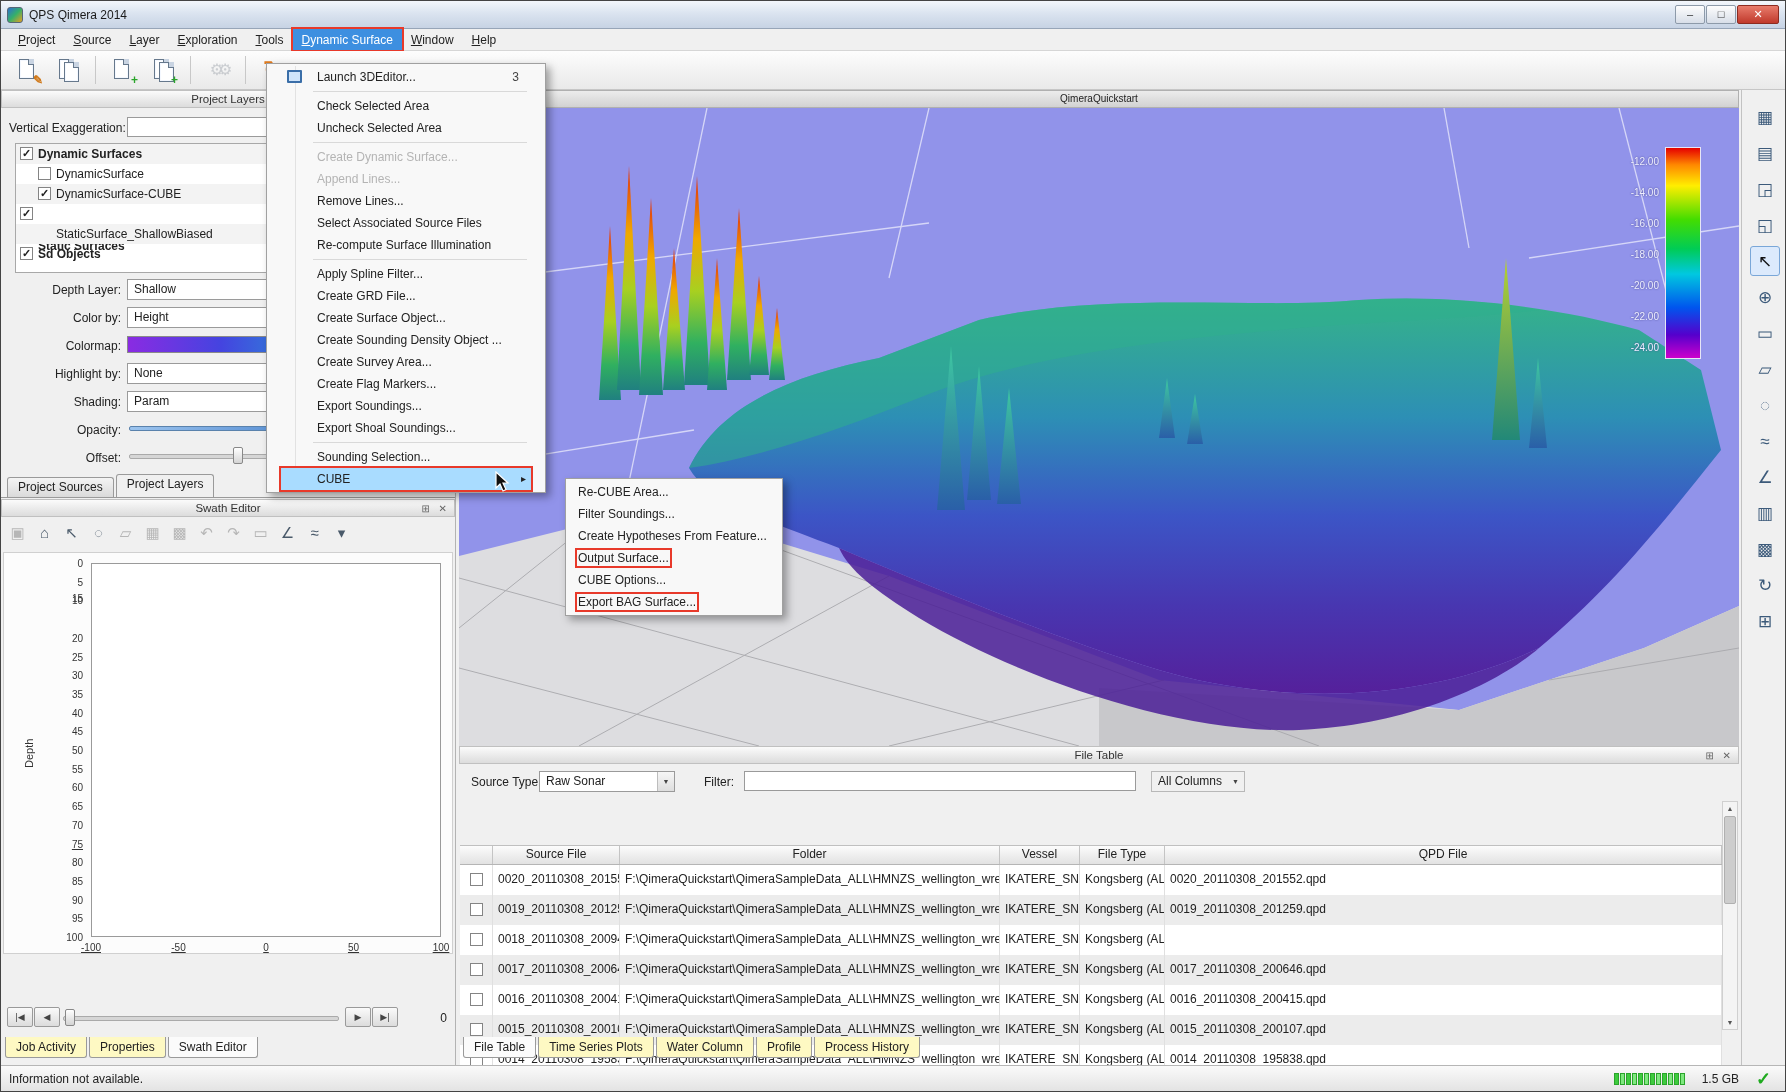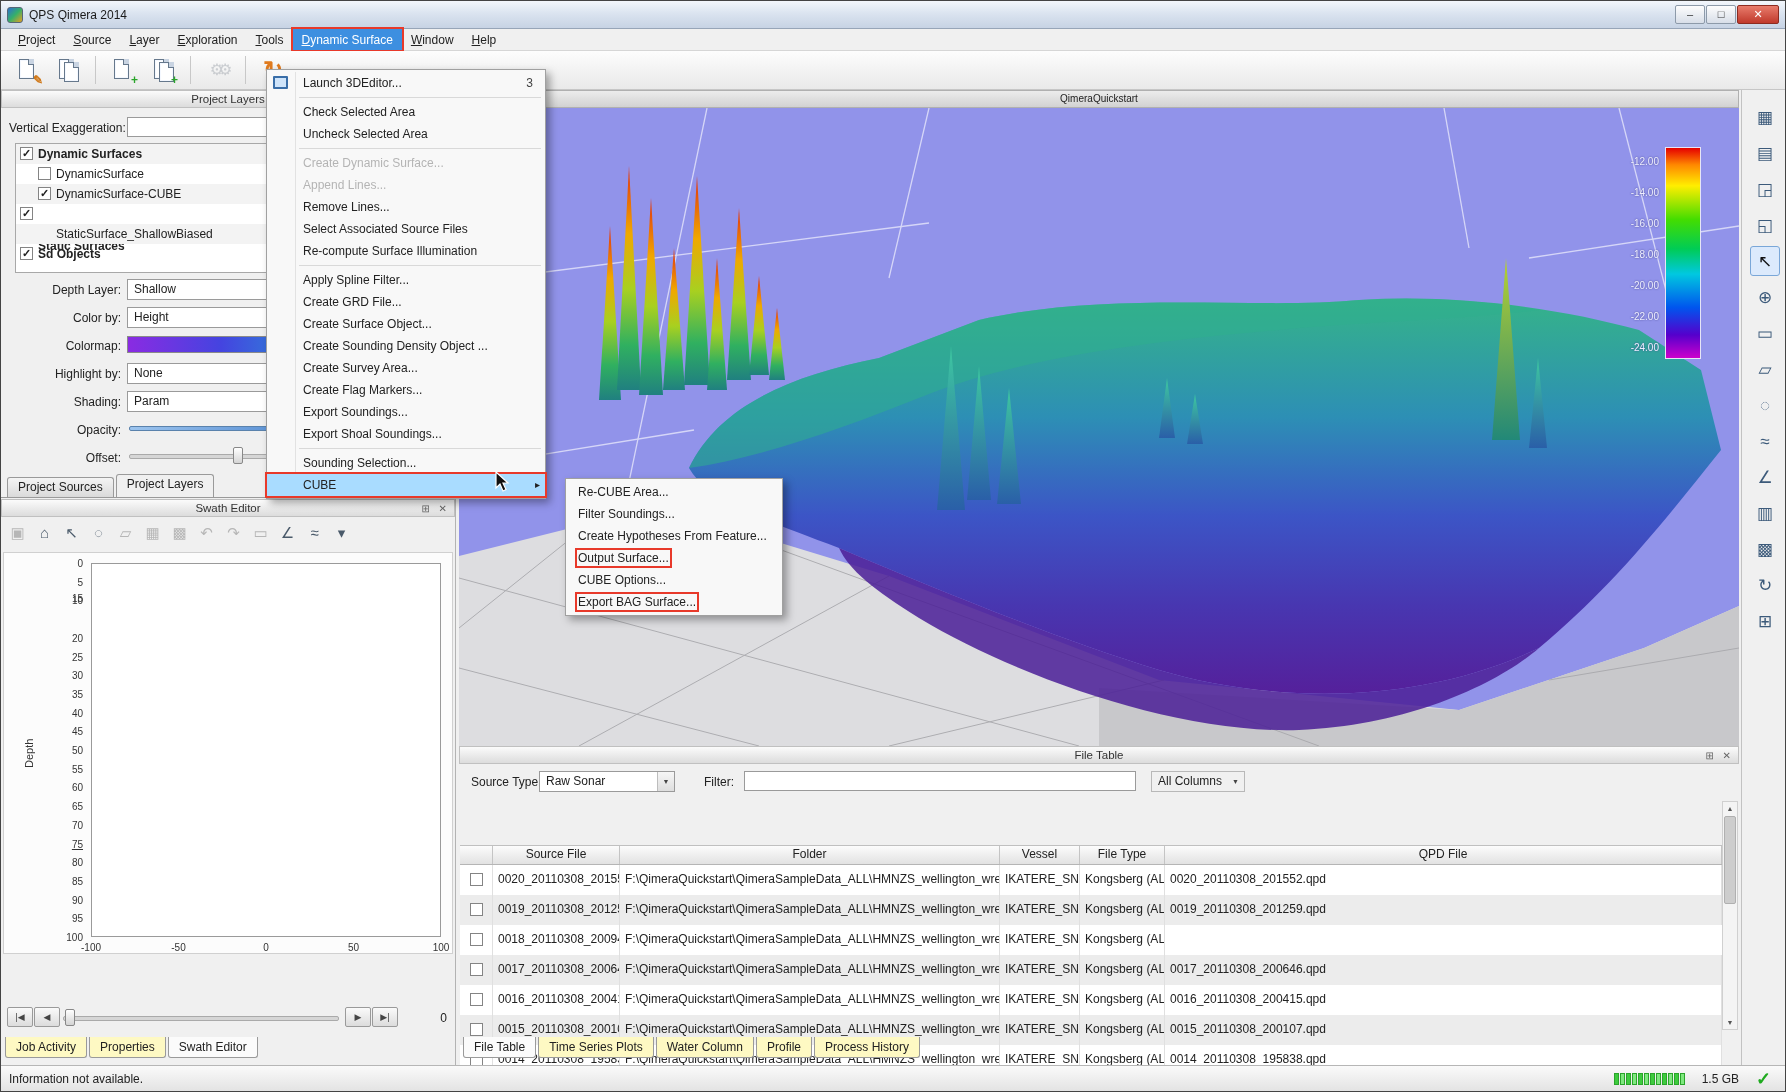--- a/index.html
+++ b/index.html
@@ -100,21 +100,21 @@
   .btab { height:21px; line-height:20px; padding:0 10px; border:1px solid #9a9a9a; border-top:none;
     border-radius:0 0 3px 3px; background:#fef9c3; margin-right:2px; }
   .btab.active { background:#fbfbfb; }
 
   
   .swbtn { width:25px; height:25px; border:1px solid transparent; text-align:center;
     line-height:24px; font-size:15px; color:#4a5a6a; }
   .swbtn.dis { color:#b6b6b6; }
   .plot { position:absolute; background:#fff; border:1px solid #9a9a9a; }
   .ytick { position:absolute; font-size:10px; color:#333; width:30px; text-align:right; }
-  .xtick { position:absolute; font-size:10px; color:#333; width:40px; text-align:center; }
+  .xtick { position:absolute; font-size:10px; color:#333; width:40px; text-align:center;text-decoration:underline; }
   .depth-lbl { position:absolute; transform:rotate(-90deg); transform-origin:left top;
     font-size:11px; color:#333; }
   .pbtn { position:absolute; width:26px; height:20px; border:1px solid #9a9a9a;
     background:linear-gradient(#fafafa,#dcdcdc); text-align:center; line-height:18px;
     font-size:9px; color:#444; border-radius:2px; }
 
   
   .vp-title { position:absolute; left:458px; top:89px; width:1280px; height:18px;
     background:linear-gradient(#ececec,#d2d2d2); border:1px solid #b0b0b0;
     text-align:center; line-height:16px; font-size:10px; color:#222; }
@@ -151,23 +151,23 @@
   
   .statusbar { position:absolute; left:0; bottom:0; right:0; height:26px;
     background:linear-gradient(#fafafa,#e3e3e3); border-top:1px solid #b6b6b6; }
   .mem { position:absolute; right:100px; top:7px; display:flex; gap:1px; }
   .mseg { width:5px; height:12px; background:#3ecb3e; border:1px solid #2aa52a; }
   .mseg:nth-child(even){ background:#7ee87e; }
   .memtxt { position:absolute; right:46px; top:6px; font-size:12px; }
   .okcheck { position:absolute; right:14px; top:2px; font-size:18px; font-weight:bold; color:#1faa1f; }
 
   
-  .menu-popup { position:absolute; left:265px; top:68px; width:280px;
+  .menu-popup { position:absolute; left:265px; top:62px; width:280px;
     background:#f8f8f8; border:1px solid #a0a0a0; box-shadow:4px 4px 8px rgba(0,0,0,.35);
-    z-index:60; padding:2px 0; }
+    z-index:60; padding:2px 14px; }
   .menu-popup::before { content:''; position:absolute; left:28px; top:2px; bottom:2px; width:1px; background:#e2e2e2; }
   .m-item { position:relative; height:22px; line-height:22px; padding-left:36px; padding-right:10px;
     white-space:nowrap; color:#222; }
   .m-item.disabled { color:#b4b4b4; }
   .m-item.hl { background:#a9dcff; }
   .m-item .sc { position:absolute; right:12px; color:#444; }
   .m-item .subarr { position:absolute; right:5px; font-size:10px; }
   .m-item .mi { position:absolute; left:6px; top:4px; width:15px; height:13px;
     border:2px solid #3a6ea8; background:#cfe4fa; border-radius:1px; }
   .m-sep { height:1px; background:#d9d9d9; margin:3px 4px 3px 32px; }

